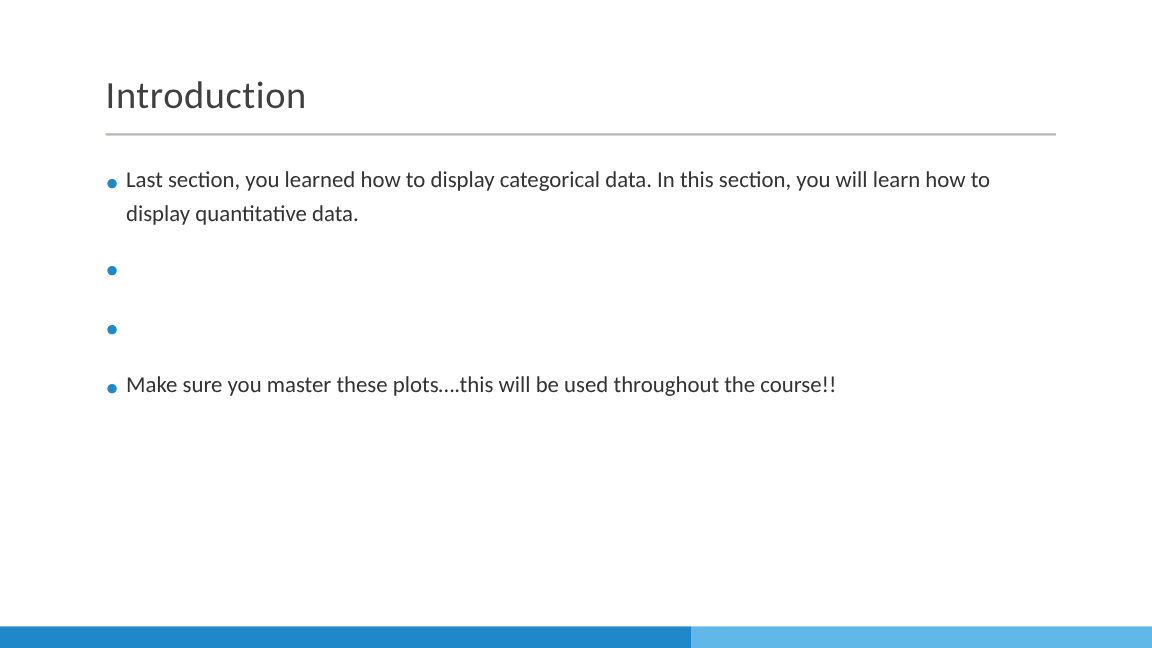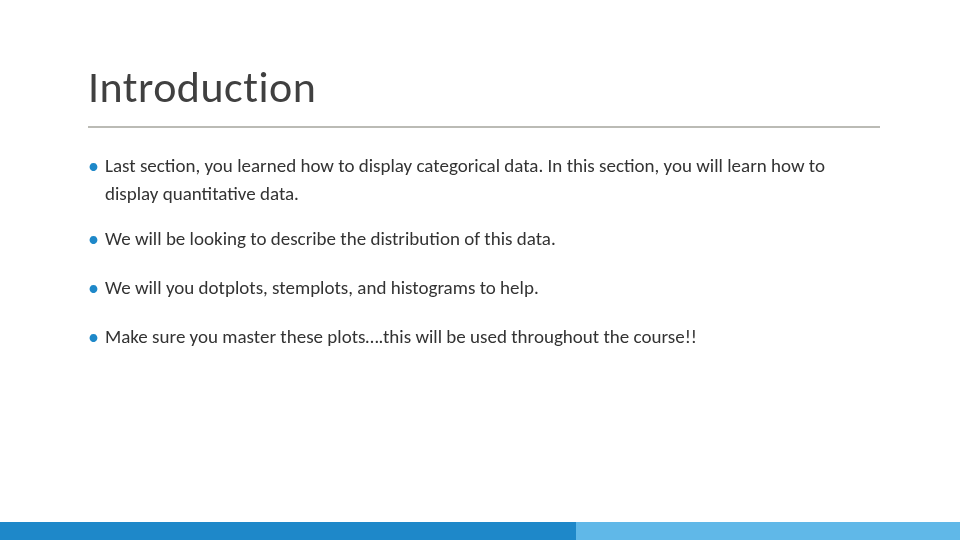--- a/index.html
+++ b/index.html
@@ -25,21 +25,21 @@
       display: flex;
       flex-direction: column;
     }
 
     .content-area {
       flex: 1;
       padding: 60px 80px 40px 88px;
     }
 
     .title {
-      font-size: 44px;
+      font-size: 32px;
       font-weight: 400;
       color: #404040;
       margin-bottom: 12px;
       letter-spacing: 0.5px;
     }
 
     .divider {
       border: none;
       border-top: 2px solid #bbbbb5;
       margin-bottom: 24px;
@@ -87,25 +87,23 @@
   <div class="content-area">
     <h1 class="title">Introduction</h1>
     <hr class="divider">
     <ul class="bullet-list">
       <li class="bullet-item">
         <span class="bullet-dot">•</span>
         <span class="bullet-text">Last section, you learned how to display categorical data.  In this section, you will learn how to display quantitative data.</span>
       </li>
       <li class="bullet-item">
         <span class="bullet-dot">•</span>
-        <span class="bullet-text">We will be looking to describe the distribution of this data.</span>
       </li>
       <li class="bullet-item">
         <span class="bullet-dot">•</span>
-        <span class="bullet-text">We will you dotplots, stemplots, and histograms to help.</span>
       </li>
       <li class="bullet-item">
         <span class="bullet-dot">•</span>
         <span class="bullet-text">Make sure you master these plots….this will be used throughout the course!!</span>
       </li>
     </ul>
   </div>
   <div class="bottom-bar"></div>
 </div>
 

